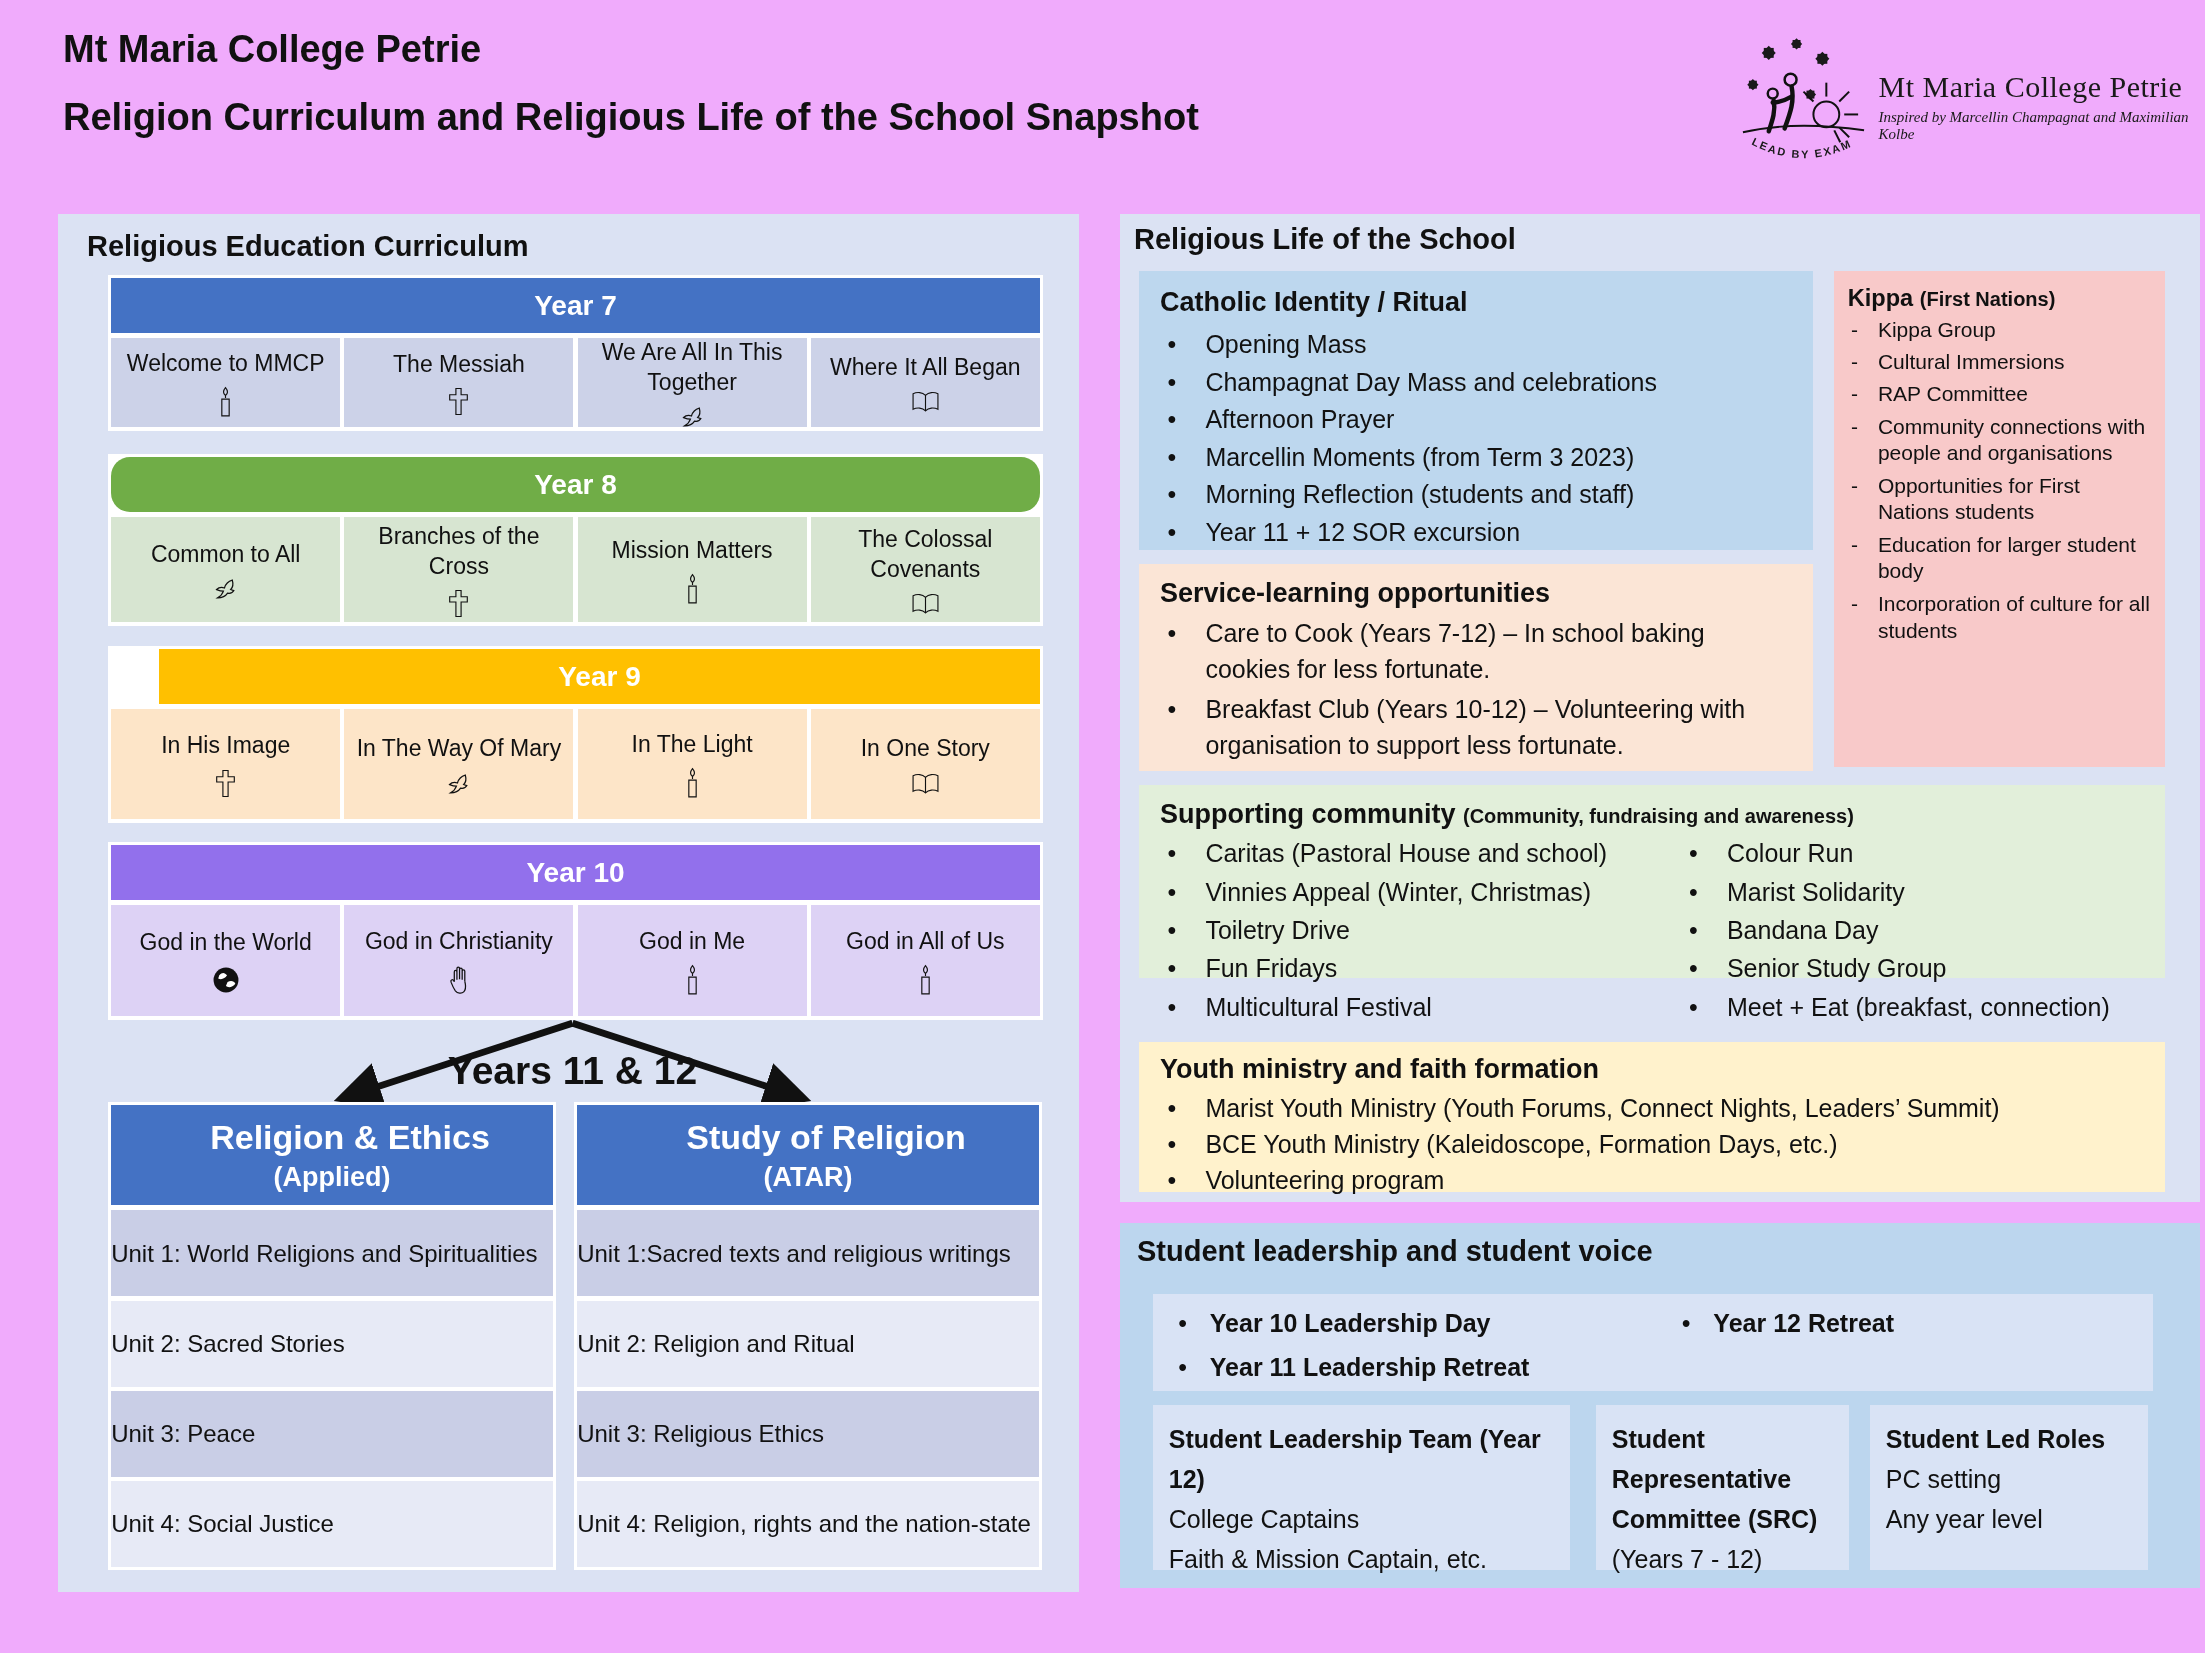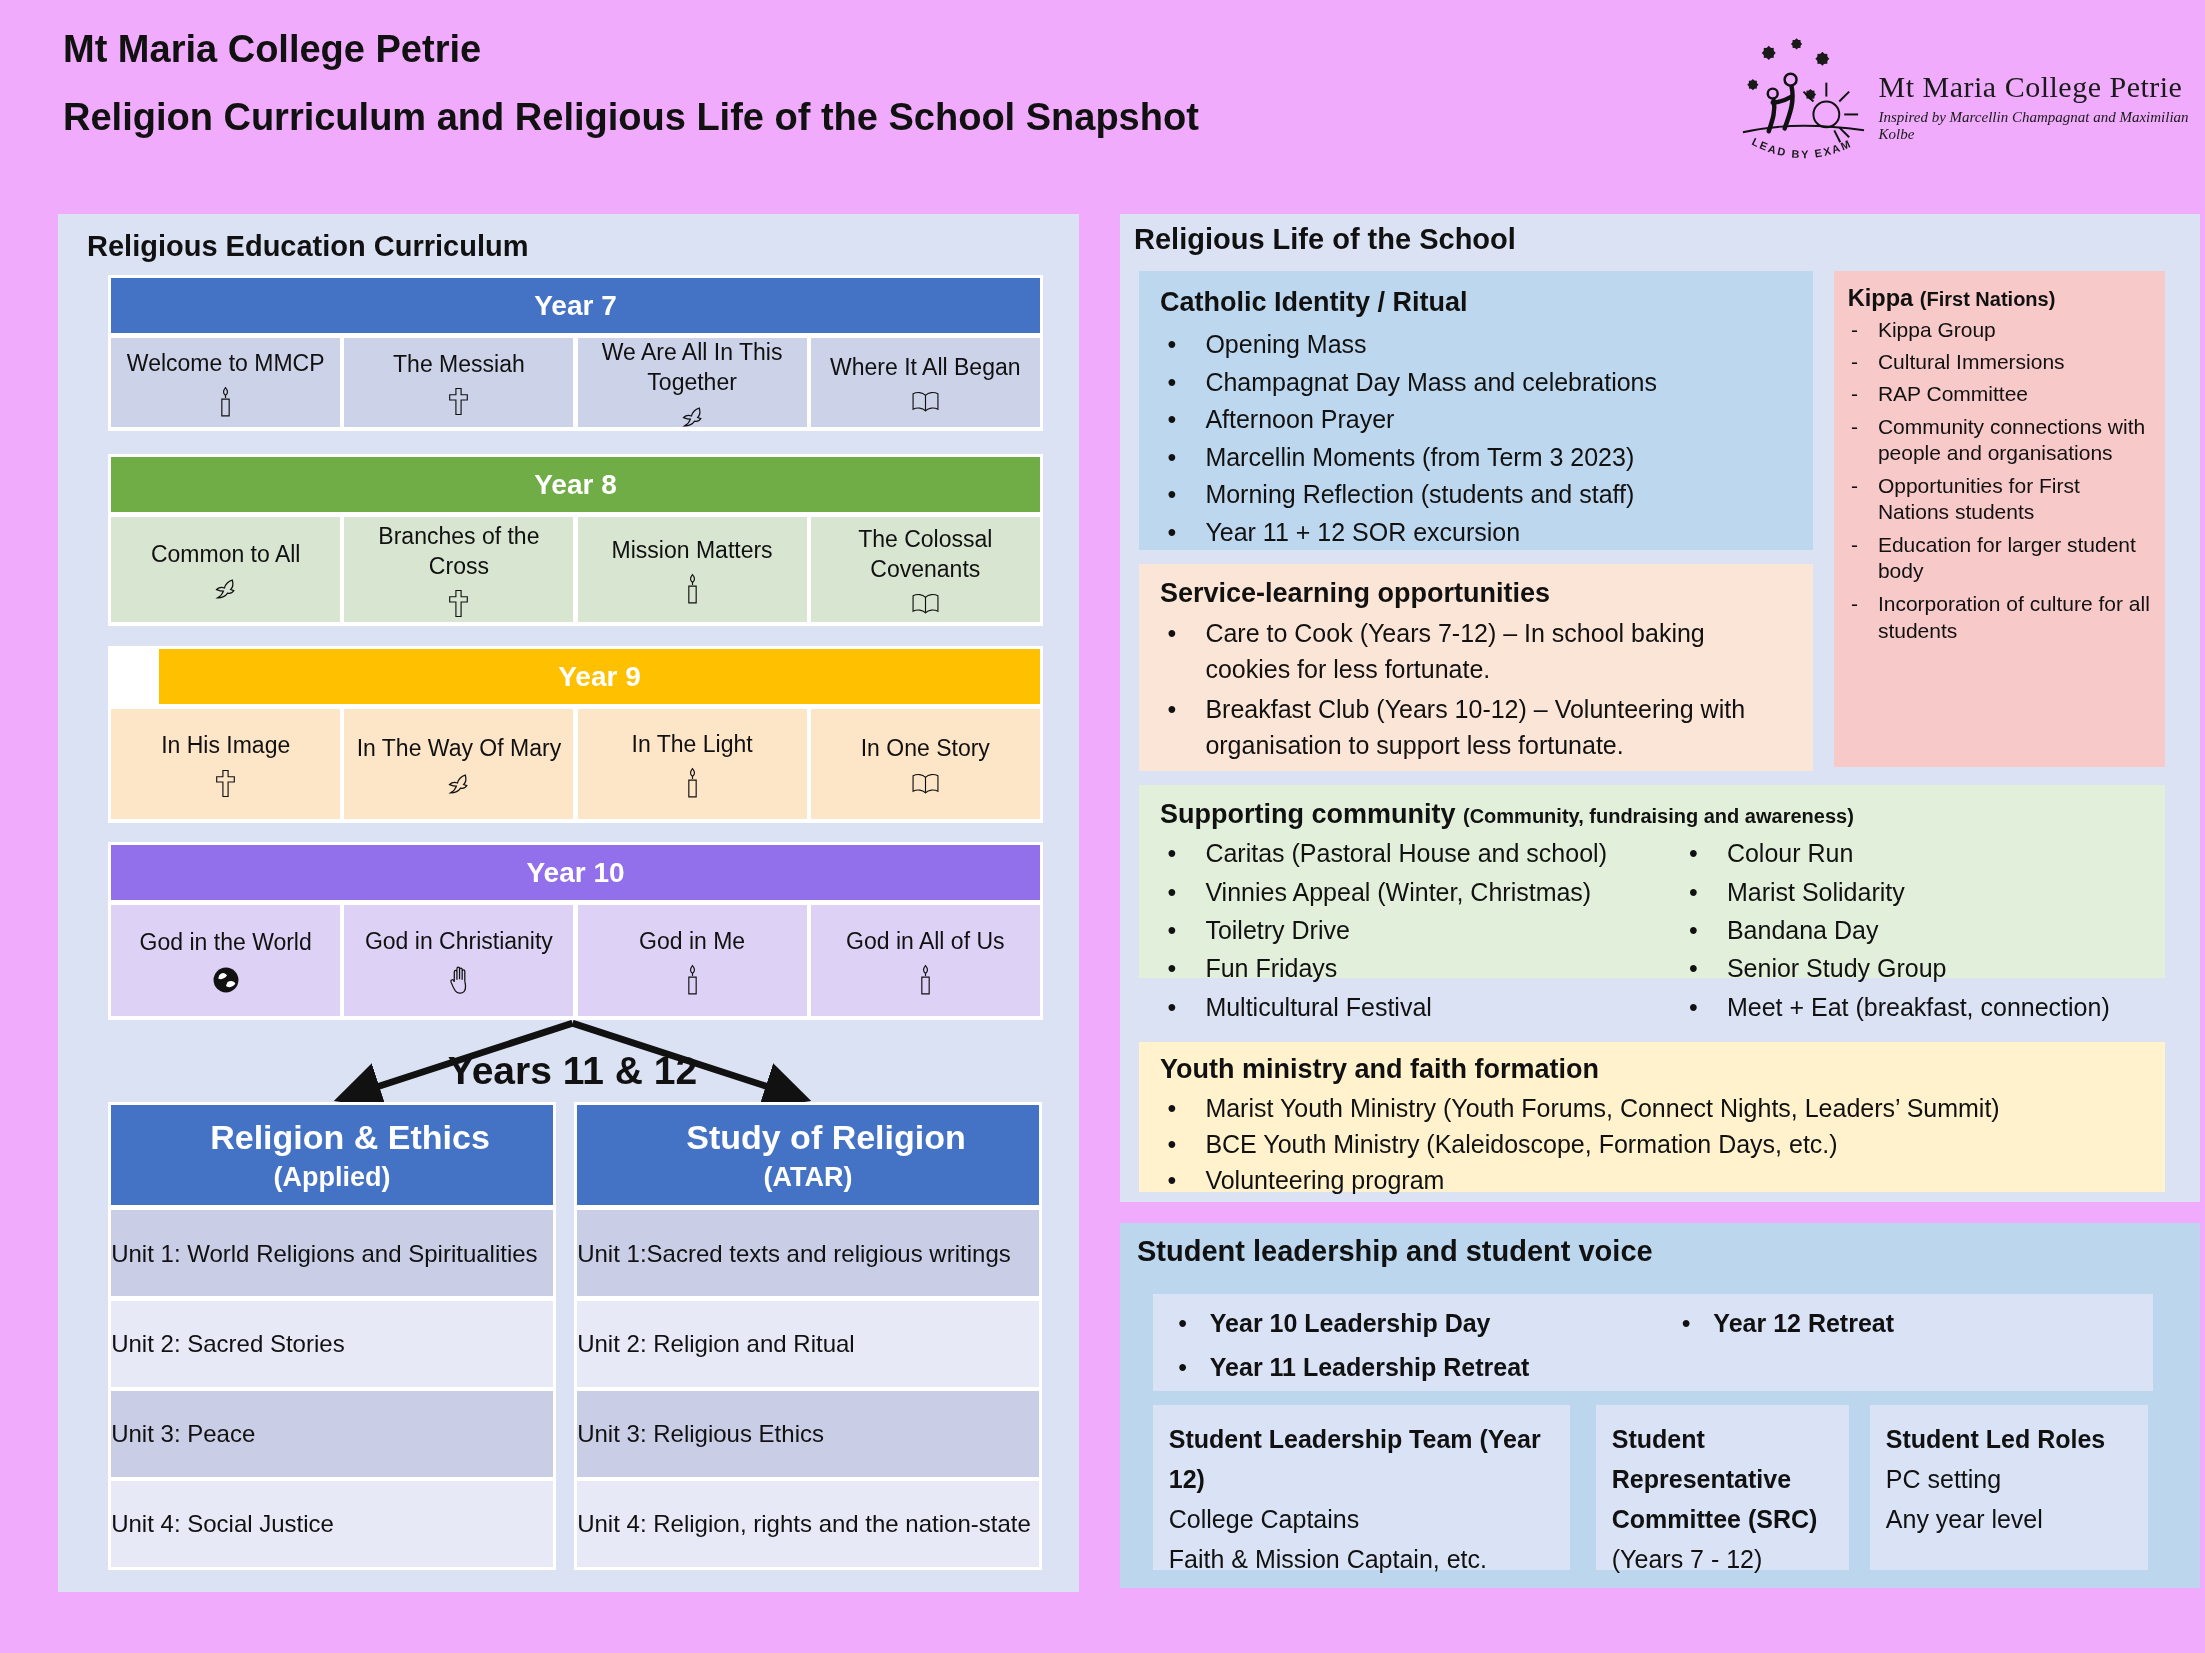--- a/index.html
+++ b/index.html
@@ -24,21 +24,21 @@
   .section-heading{font-size:29px;font-weight:bold;}
 
   
   .ytable{left:108px;width:935px;background:#fff;padding:3.2px;box-sizing:border-box;}
   .yhdr{height:55px;display:flex;align-items:center;justify-content:center;
         color:#fff;font-weight:bold;font-size:28px;}
   .cells{display:grid;grid-template-columns:repeat(4,1fr);gap:4.2px;margin-top:5.3px;}
   .ycell{display:flex;flex-direction:column;align-items:center;justify-content:center;
          text-align:center;font-size:23px;line-height:1.3;padding:4.2px 11.6px;box-sizing:border-box;gap:7.4px;}
   .y7 .yhdr{background:#4472c4;} .y7 .ycell{background:#ccd2e8;height:89px;}
-  .y8 .yhdr{background:#70ad47;} .y8 .ycell{background:#d7e5d1;height:105px;}
+  .y8 .yhdr{background:#70ad47;border-radius:19px;} .y8 .ycell{background:#d7e5d1;height:105px;}
   .y9 .yhdr{background:#ffc000;margin-left:48px;} .y9 .ycell{background:#fde5c8;height:110px;}
   .y10 .yhdr{background:#9270ec;} .y10 .ycell{background:#ddd2f5;height:111px;}
   .uicon{flex:0 0 auto;}
   .uicon svg{display:block;}
 
   
   .split-label{left:399px;top:1049px;width:347px;text-align:center;font-size:39px;font-weight:bold;}
   .senior-col{top:1102px;background:#fff;padding:3.2px;box-sizing:border-box;}
   .senior-col.left{left:108px;width:448px;}
   .senior-col.right{left:574px;width:468px;}

